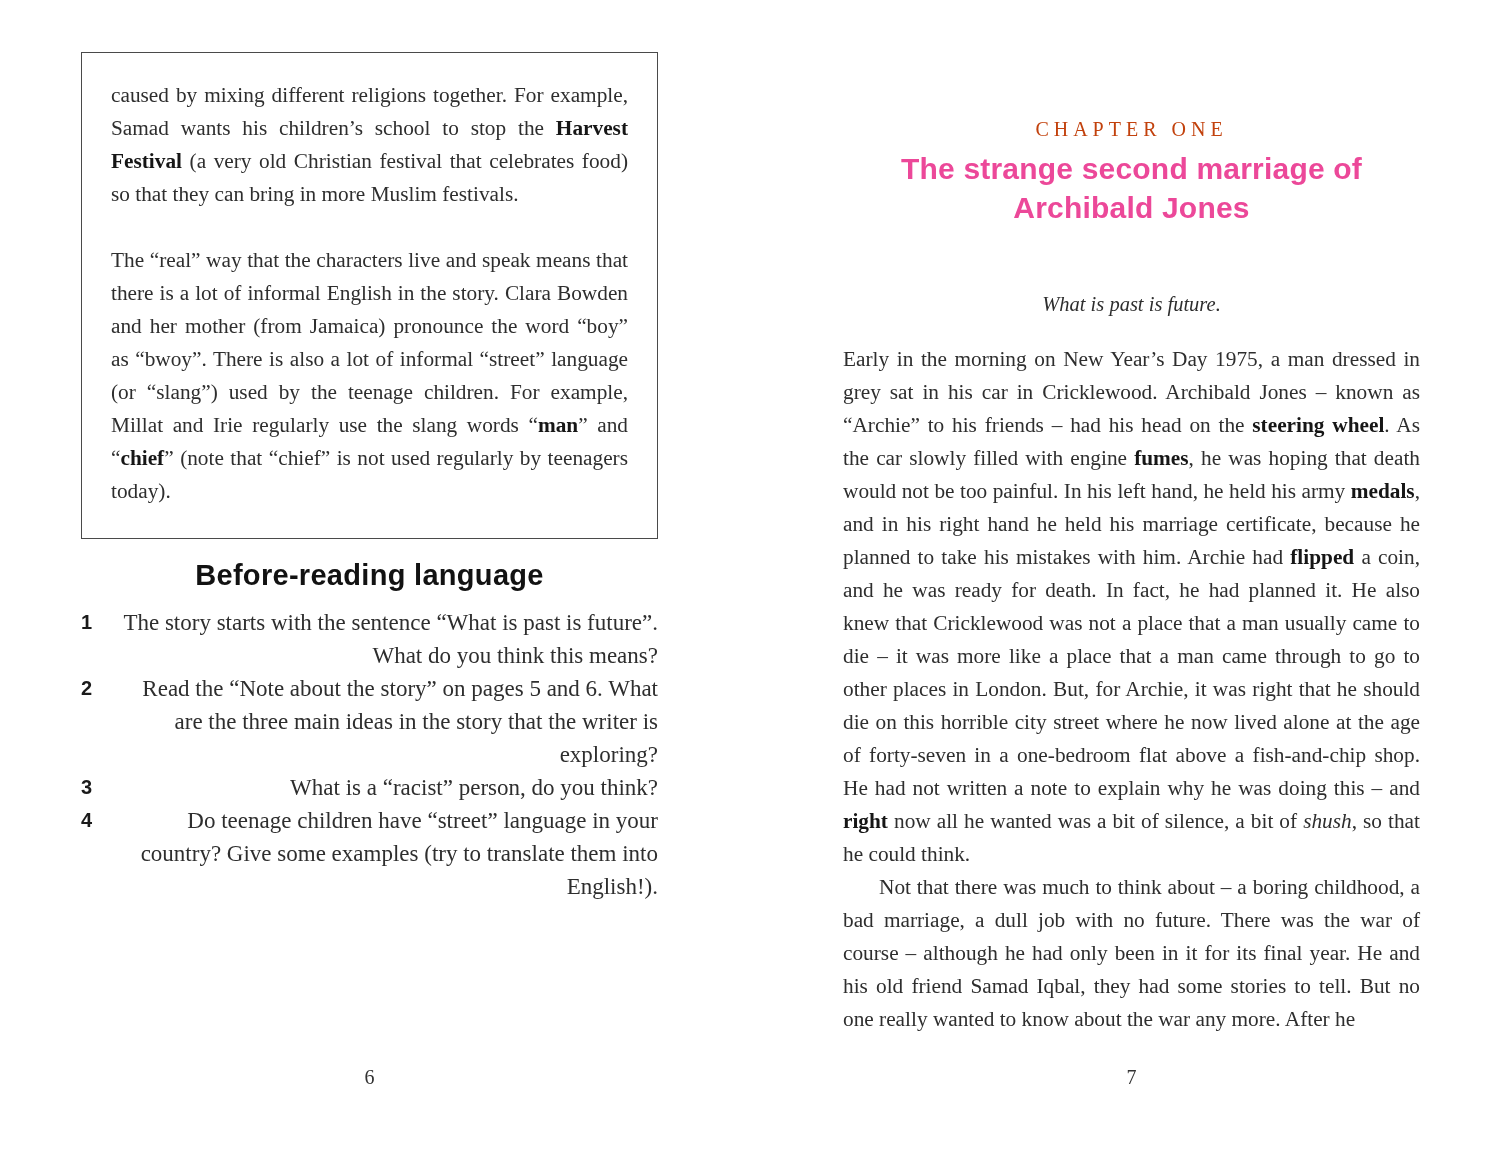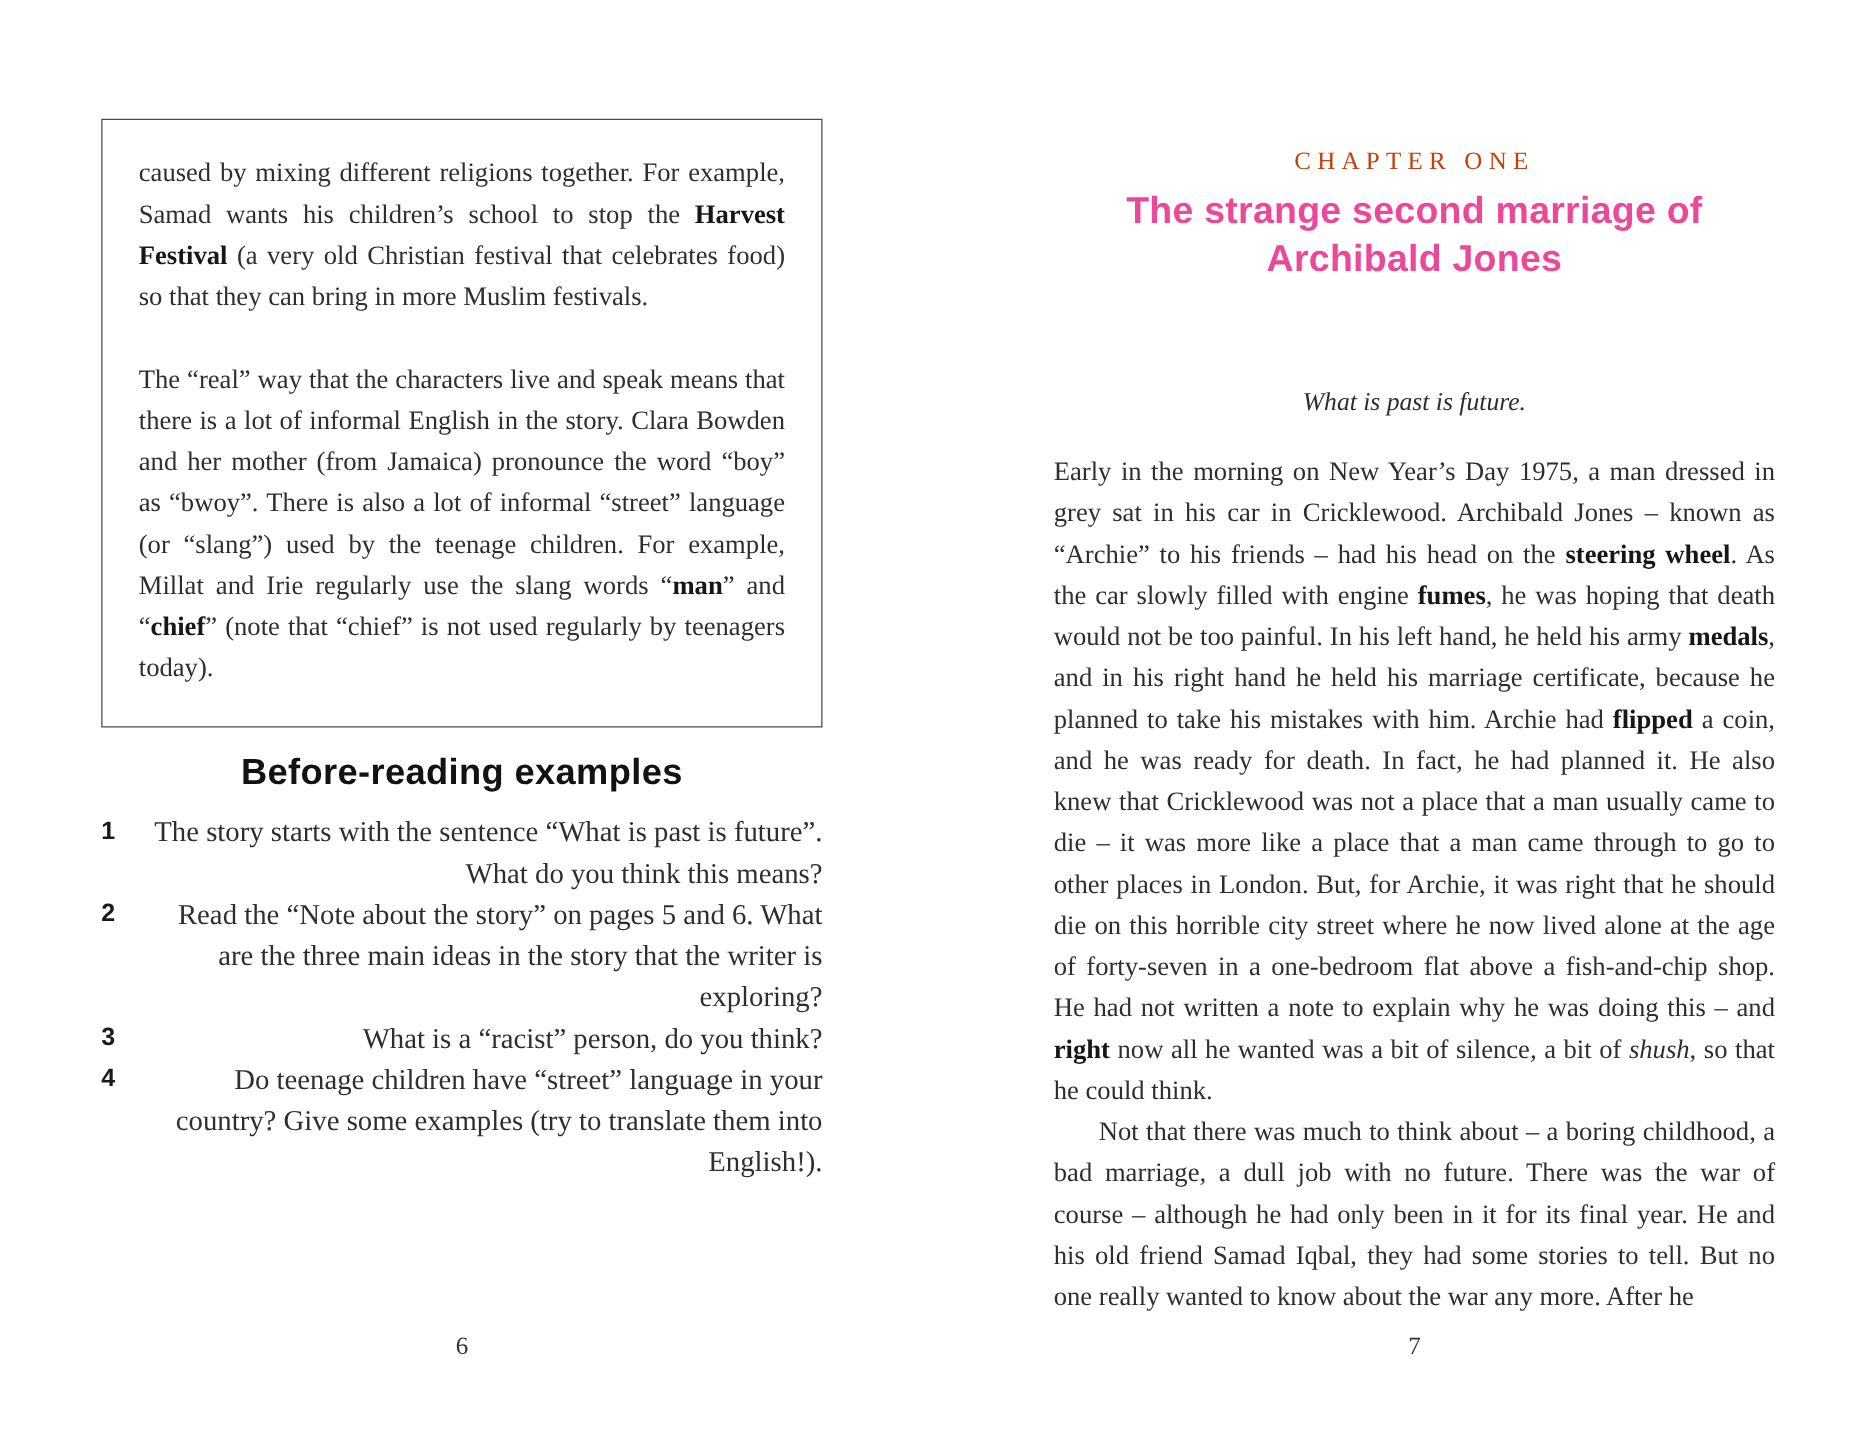--- a/index.html
+++ b/index.html
@@ -6,21 +6,21 @@
   body {
     width:1500px; height:1151px; position:relative;
     background:#ffffff; overflow:hidden;
     font-family:"Liberation Serif", serif; color:#2e2e2e;
   }
   .page { position:absolute; top:0; height:1151px; width:750px; }
   .page-left  { left:0; }
   .page-right { left:750px; }
 
   .col { width:577px; }
-  .col-left  { margin:95px 0 0 81px; }
+  .col-left  { margin:52px 0 0 81px; }
   .col-right { margin:118px 0 0 93px; }
 
   .note-box {
     border:1px solid #4a4a4a;
     padding:26px 29px 30px 29px;
     background:#ffffff;
   }
   .body-par {
     font-size:21.3px; line-height:33px; text-align:justify;
     margin:0; color:#2e2e2e;
@@ -48,21 +48,21 @@
     color:#c2410c;
   }
   .chapter-title {
     font-family:"Liberation Sans", sans-serif; font-weight:bold;
     font-size:30px; line-height:39px; letter-spacing:0.2px;
     color:#ec4899; text-align:center;
     margin:8px auto 0 auto; max-width:545px;
   }
   .epigraph {
     text-align:center; font-style:italic;
-    font-size:20.5px; color:#2e2e2e; margin-top:84px;
+    font-size:20.5px; color:#2e2e2e; margin-top:66px;
   }
   .chapter-body { margin-top:27px; }
   .indent { text-indent:36px; }
 
   .page-number {
     position:absolute; top:1066px; width:577px; text-align:center;
     font-size:20px; color:#333333;
   }
   .page-number-left  { left:81px; }
   .page-number-right { left:93px; }
@@ -70,21 +70,21 @@
 </head>
 <body>
 
 <div class="page page-left">
   <div class="col col-left">
     <div class="note-box">
       <p class="body-par"><span>caused by mixing different religions together. For example, Samad wants his children’s school to stop the </span><span class="bold">Harvest Festival</span><span> (a very old Christian festival that celebrates food) so that they can bring in more Muslim festivals.</span></p>
       <p class="body-par"><span>The “real” way that the characters live and speak means that there is a lot of informal English in the story. Clara Bowden and her mother (from Jamaica) pronounce the word “boy” as “bwoy”. There is also a lot of informal “street” language (or “slang”) used by the teenage children. For example, Millat and Irie regularly use the slang words “</span><span class="bold">man</span><span>” and “</span><span class="bold">chief</span><span>” (note that “chief” is not used regularly by teenagers today).</span></p>
     </div>
 
-    <h2 class="section-heading">Before-reading examples</h2>
+    <h2 class="section-heading">Before-reading language</h2>
 
     <div class="questions">
       <div class="q-row">
         <span class="q-num">1</span>
         <span class="q-text">The story starts with the sentence “What is past is future”. What do you think this means?</span>
       </div>
       <div class="q-row">
         <span class="q-num">2</span>
         <span class="q-text">Read the “Note about the story” on pages 5 and 6. What are the three main ideas in the story that the writer is exploring?</span>
       </div>

